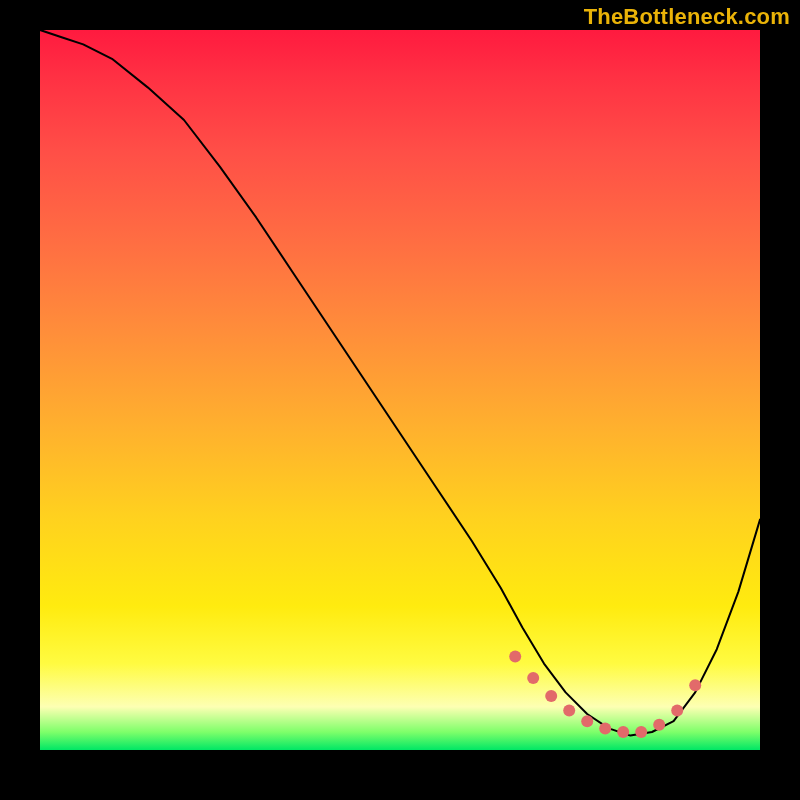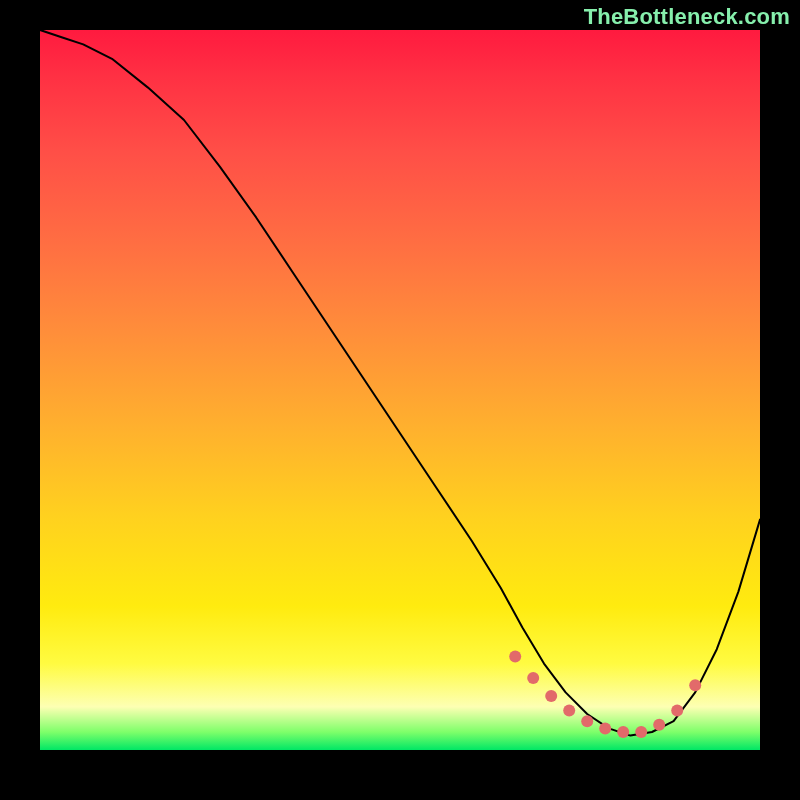--- a/index.html
+++ b/index.html
@@ -14,21 +14,21 @@
   .frame {
     position: relative;
     width: 800px;
     height: 800px;
     background: #000;
   }
   .watermark {
     position: absolute;
     top: 4px;
     right: 10px;
-    color: #86efac;
+    color: #eab308;
     font-size: 22px;
     font-weight: bold;
     letter-spacing: 0.2px;
     z-index: 5;
   }
   
   .plot {
     position: absolute;
     left: 40px;
     top: 30px;

